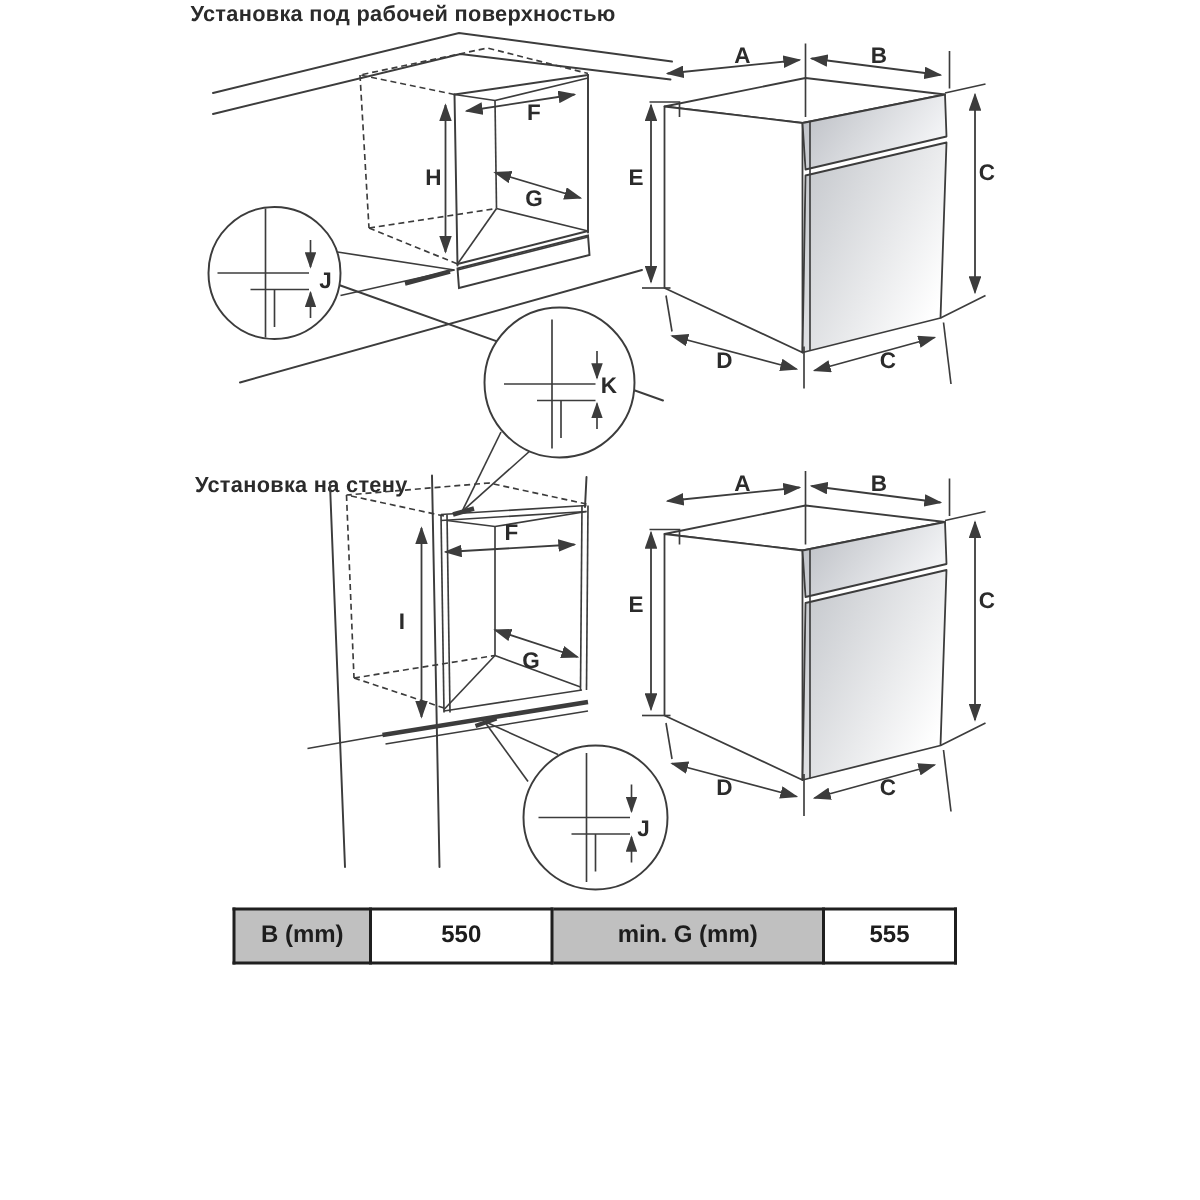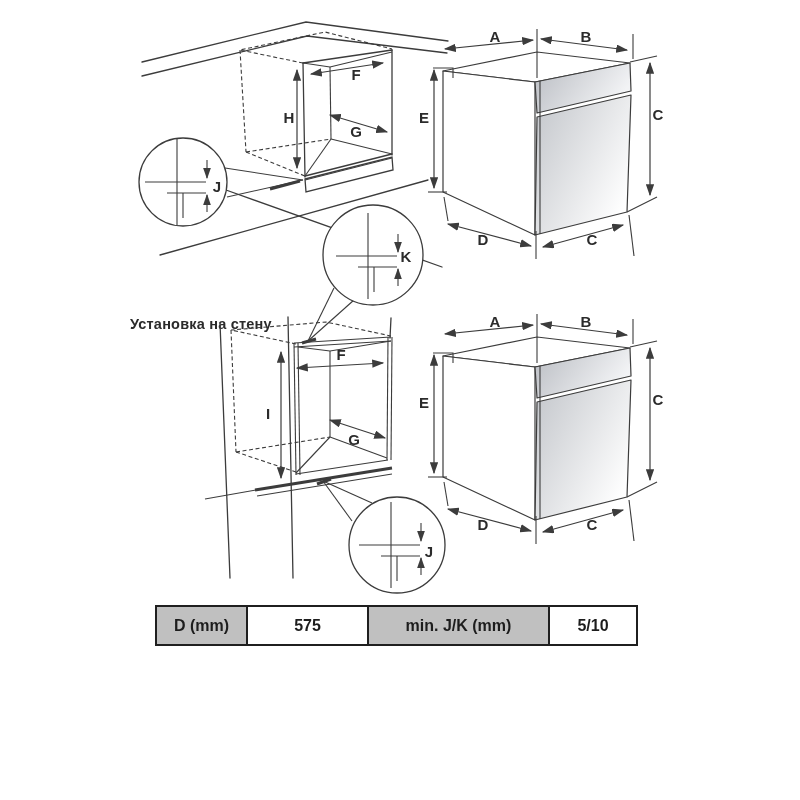--- a/index.html
+++ b/index.html
@@ -25,20 +25,21 @@
   #dims td{border:2px solid #1f1f1f;font:bold 16px "Liberation Sans",sans-serif;color:#1d1d1d;
            text-align:center;vertical-align:middle;padding:0;}
   #dims td.hd{background:#c0c0c0;}
   #dims td.val{background:#ffffff;}
 </style>
 </head>
 <body>
 
 <div id="screen">
 
+  <div class="title" id="title-undercounter">Установка под рабочей поверхностью</div>
   <div class="title" id="title-wall">Установка на стену</div>
 
   <svg class="art" width="800" height="800" viewBox="0 0 800 800">
     <defs>
       <marker id="ah" viewBox="0 0 10 7" refX="9" refY="3.5" markerWidth="10" markerHeight="7" orient="auto-start-reverse">
           <path d="M0,0 L10,3.5 L0,7 Z" fill="#3c3c3c"></path>
         </marker>
       <linearGradient id="gPanel" x1="0" y1="0" x2="1" y2="0.4">
         <stop offset="0" stop-color="#b9bcc2"></stop>
           <stop offset="1" stop-color="#f2f3f5"></stop>
@@ -198,23 +199,23 @@
 
   <div id="dims">
     <table>
       <colgroup>
           <col style="width:91px">
           <col style="width:121px">
           <col style="width:181px">
           <col style="width:88px">
         </colgroup>
       <tbody>
-      <tr style="height:39px">
-        <td class="hd">D (mm)</td>
-        <td class="val">575</td>
-        <td class="hd">min. J/K (mm)</td>
-        <td class="val">5/10</td>
+      <tr style="height:36px">
+        <td class="hd">B (mm)</td>
+        <td class="val">550</td>
+        <td class="hd">min. G (mm)</td>
+        <td class="val">555</td>
       </tr>
     </tbody>
       </table>
   </div>
 
 </div>
 
 </body></html>

